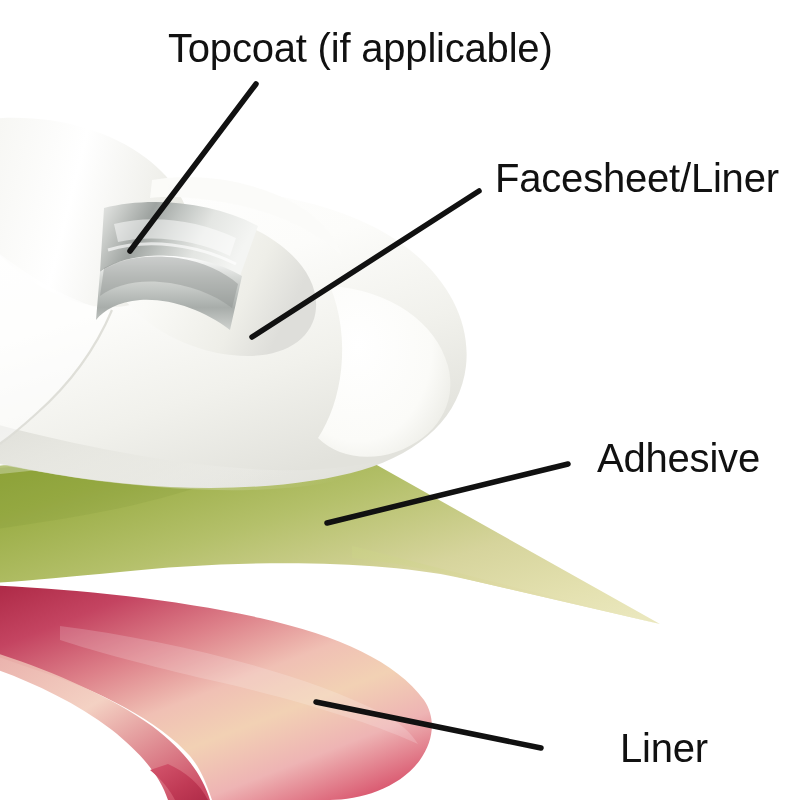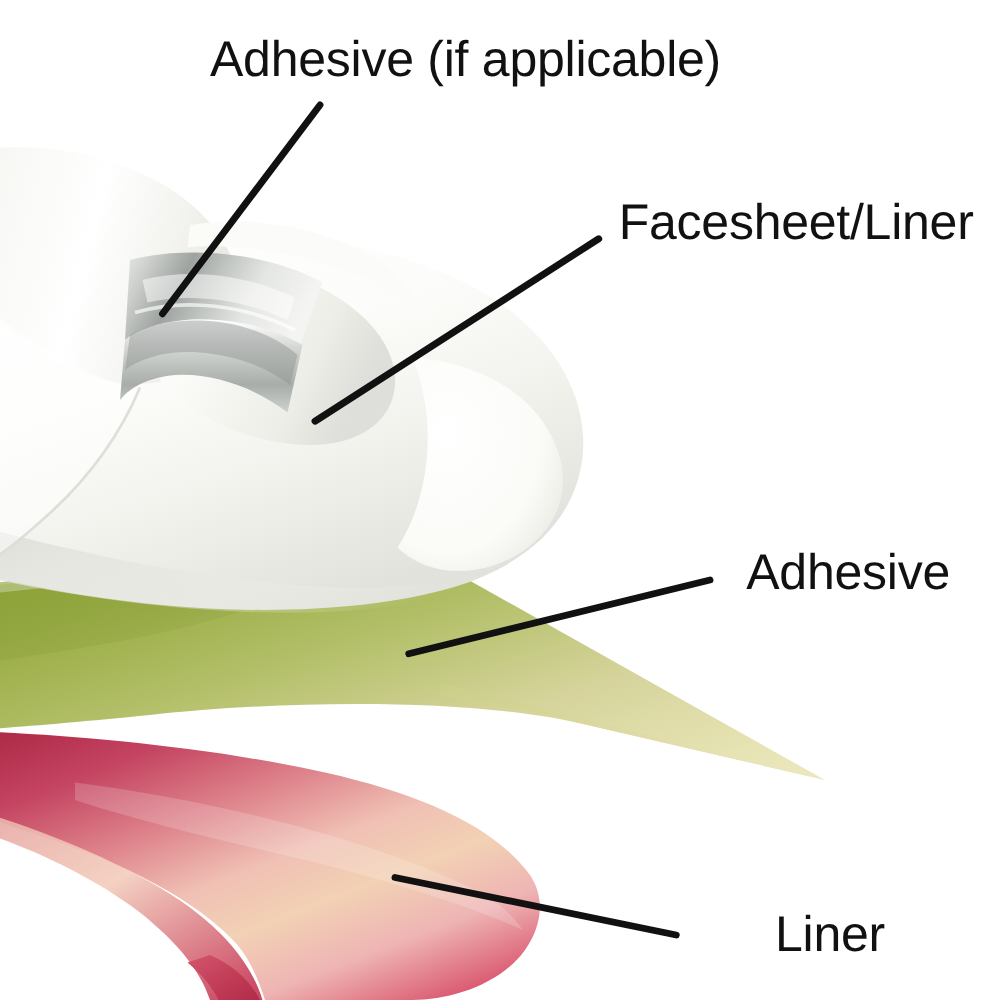--- a/index.html
+++ b/index.html
@@ -194,21 +194,21 @@
              C 316,230 272,210 222,202 C 192,197 168,196 150,198 Z" fill="#fbfbf9" opacity="0.95"></path>
 
     <g stroke-linecap="round">
       <line x1="256" y1="84" x2="130" y2="251" stroke="#111111" stroke-width="5.5"></line>
       <line x1="479" y1="191" x2="252" y2="337" stroke="#111111" stroke-width="5.5"></line>
       <line x1="568" y1="464" x2="327" y2="523" stroke="#111111" stroke-width="5.5"></line>
       <line x1="541" y1="748" x2="316" y2="702" stroke="#111111" stroke-width="5.5"></line>
     </g>
   </svg>
 
-  <div class="label-text" id="label-topcoat">Adhesive (if applicable)</div>
+  <div class="label-text" id="label-topcoat">Topcoat (if applicable)</div>
 
   <div class="label-text" id="label-facesheet">Facesheet/Liner</div>
 
   <div class="label-text" id="label-liner">Liner</div>
 
   <div class="label-text" id="label-adhesive">Adhesive</div>
 
 </div>
 
 </body></html>

